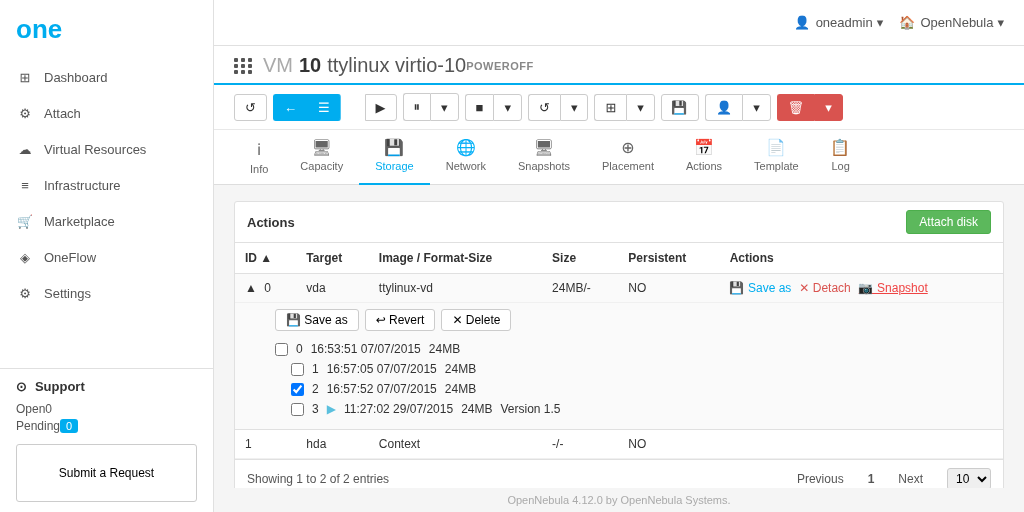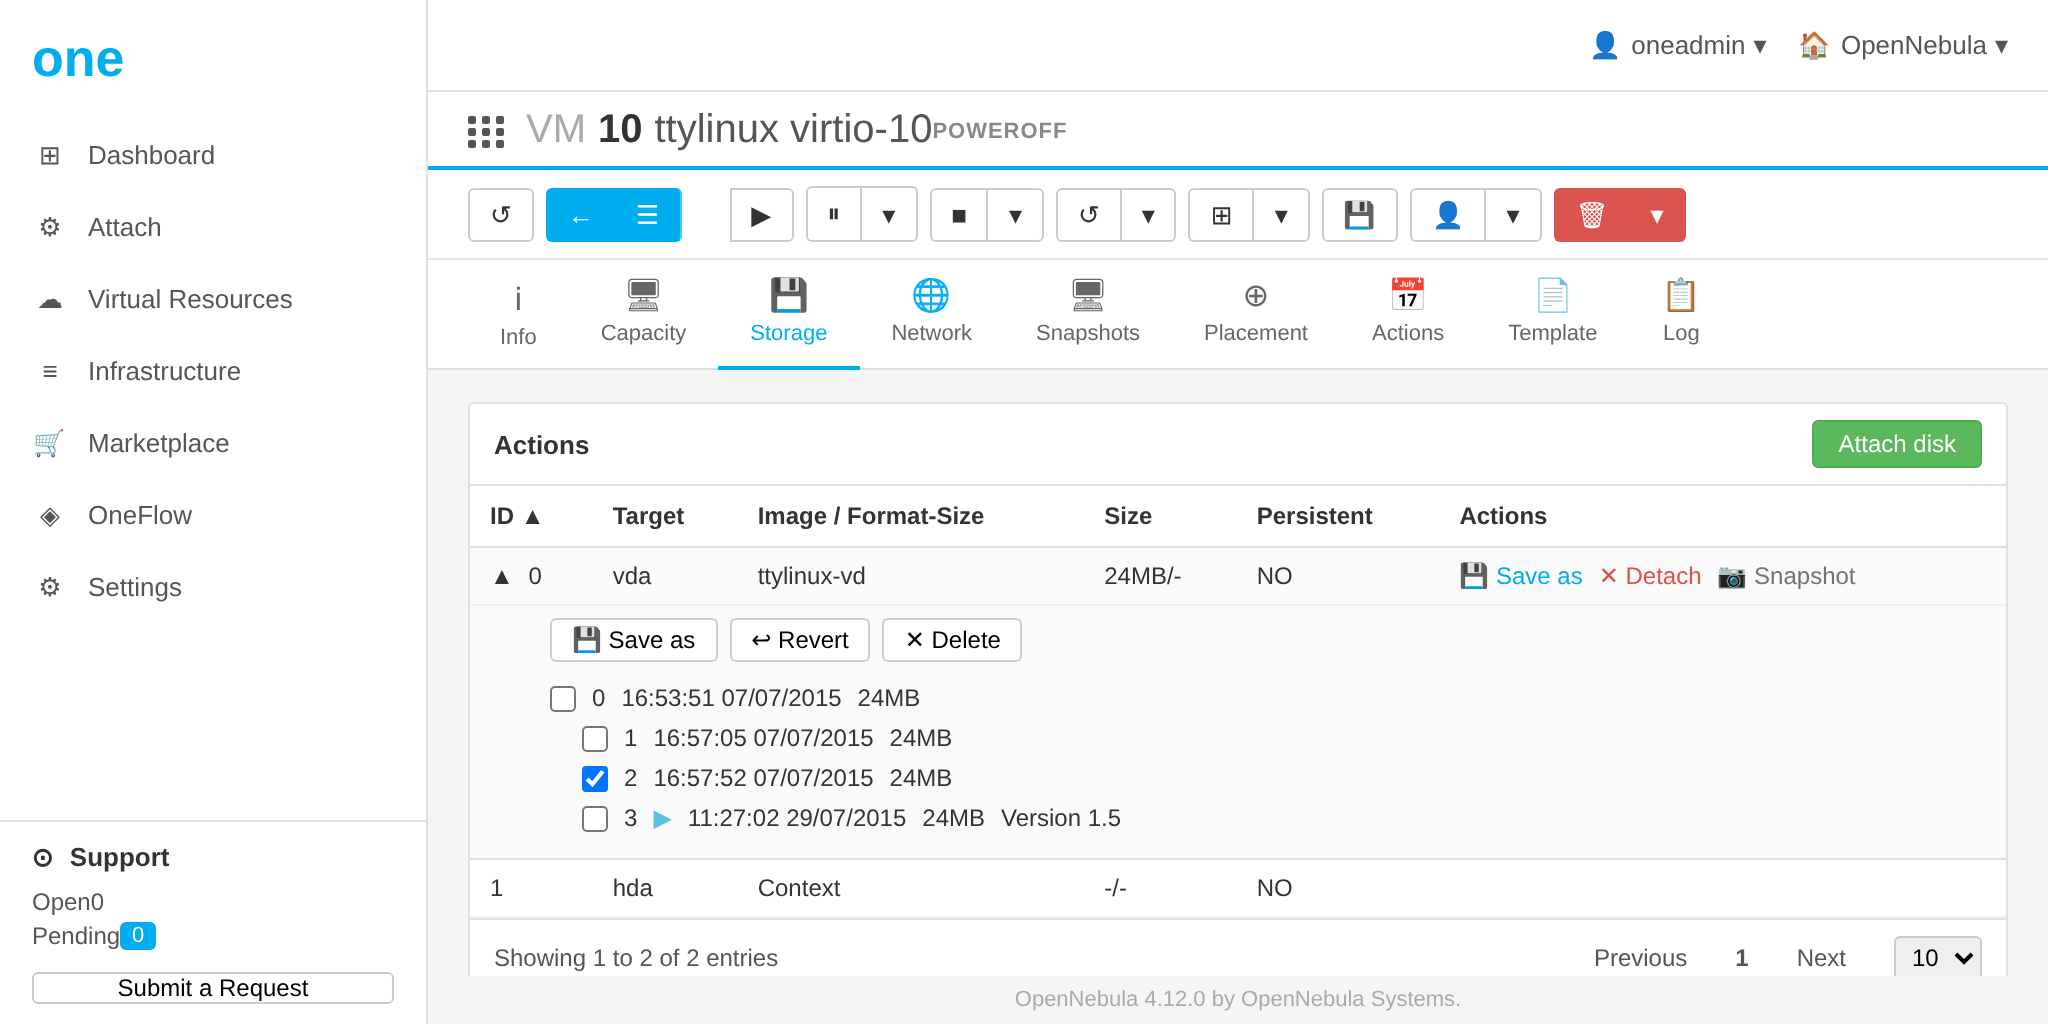--- a/index.html
+++ b/index.html
@@ -9,21 +9,21 @@
     .sidebar { width: 214px; background: #fff; border-right: 1px solid #e0e0e0; flex-shrink: 0; display: flex; flex-direction: column; }
     .logo { padding: 14px 16px; }
     .logo span { font-size: 26px; font-weight: bold; color: #00adef; }
     .nav-item { display: flex; align-items: center; padding: 9px 16px; cursor: pointer; color: #555; font-size: 13px; }
     .nav-item .nav-icon { width: 18px; height: 18px; margin-right: 10px; display: inline-flex; align-items: center; justify-content: center; font-size: 13px; }
     .support-box { margin-top: auto; border-top: 1px solid #e0e0e0; padding: 10px 16px; }
     .support-title { display: flex; align-items: center; font-weight: bold; font-size: 13px; margin-bottom: 8px; }
     .support-title .nav-icon { margin-right: 8px; }
     .support-row { display: flex; justify-content: flex-start; align-items: center; font-size: 12px; color: #555; margin-bottom: 3px; }
     .badge { background: #00adef; color: #fff; border-radius: 3px; padding: 1px 6px; font-size: 11px; }
-    .submit-btn { margin-top: 8px; background: #fff; border: 1px solid #ccc; border-radius: 3px; padding: 0 12px; cursor: pointer; font-size: 12px; width: 100%; }
+    .submit-btn { margin-top: 8px; background: #fff; border: 1px solid #ccc; border-radius: 3px; padding: 21px 12px; cursor: pointer; font-size: 12px; width: 100%; }
 
     
     .main { flex: 1; display: flex; flex-direction: column; overflow: hidden; }
     .topbar { background: #fff; border-bottom: 1px solid #e0e0e0; padding: 0 20px; height: 46px; display: flex; align-items: center; justify-content: flex-end; font-size: 13px; color: #555; }
     .topbar-item { display: flex; align-items: center; margin-left: 16px; cursor: pointer; }
     .topbar-item .icon { margin-right: 5px; }
 
     
     .page-header { background: #fff; padding: 8px 20px 0; border-bottom: 2px solid #00adef; }
     .page-title-row { display: flex; align-items: center; padding-bottom: 6px; }
@@ -61,21 +61,21 @@
     th { text-align: left; padding: 8px 10px; font-size: 12px; color: #333; border-bottom: 1px solid #e0e0e0; font-weight: bold; }
     td { padding: 7px 10px; font-size: 12px; color: #333; border-bottom: 1px solid #f0f0f0; vertical-align: top; }
     tr.expanded-row td { background: #fafafa; }
     .sort-arrow { color: #333; }
 
     
     .row-actions { display: flex; gap: 8px; align-items: center; }
     .action-link { font-size: 12px; cursor: pointer; text-decoration: none; display: flex; align-items: center; gap: 2px; }
     .action-link.blue { color: #00adef; }
     .action-link.red { color: #d9534f; }
-    .action-link.teal { color: #737373; }
+    .action-link.teal { color: #ef4444; text-decoration: underline; }
 
     
     .expanded-area { padding: 6px 20px 10px 40px; }
     .sub-toolbar { display: flex; gap: 6px; margin-bottom: 8px; }
     .sub-btn { border: 1px solid #ccc; background: #fff; border-radius: 3px; padding: 3px 10px; cursor: pointer; font-size: 12px; display: inline-flex; align-items: center; gap: 4px; }
     .snapshot-list { font-size: 12px; }
     .snapshot-item { display: flex; align-items: center; gap: 8px; padding: 3px 0; }
     .snapshot-item input[type="checkbox"] { cursor: pointer; }
     .snapshot-indent { margin-left: 16px; }
     .play-icon { color: #5bc0de; font-size: 12px; }

